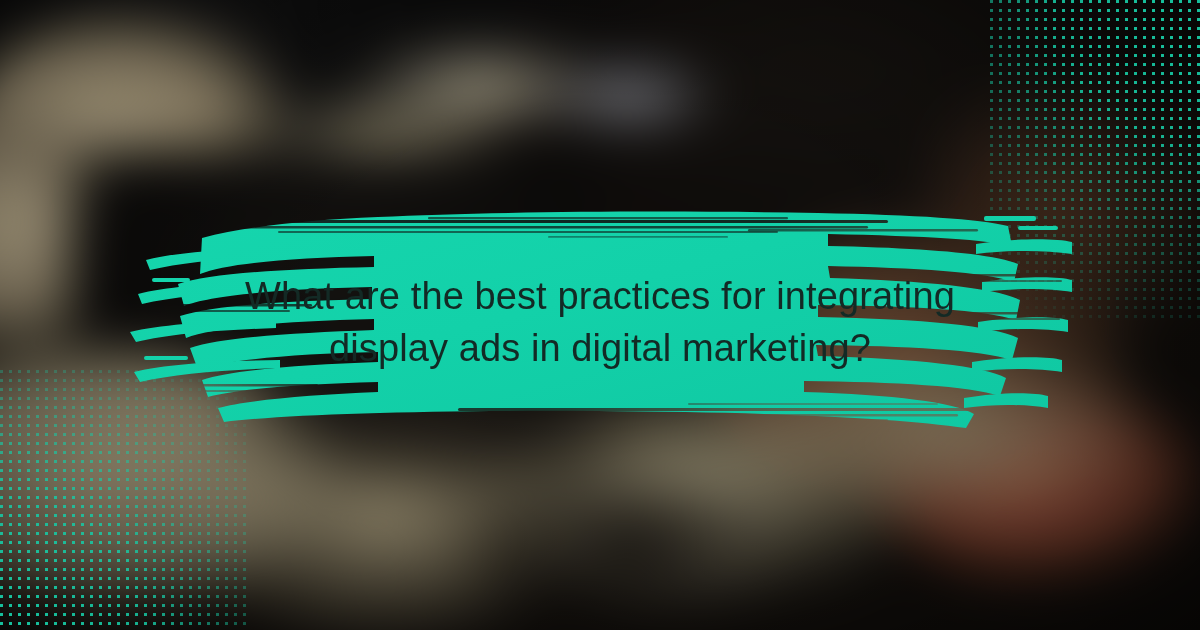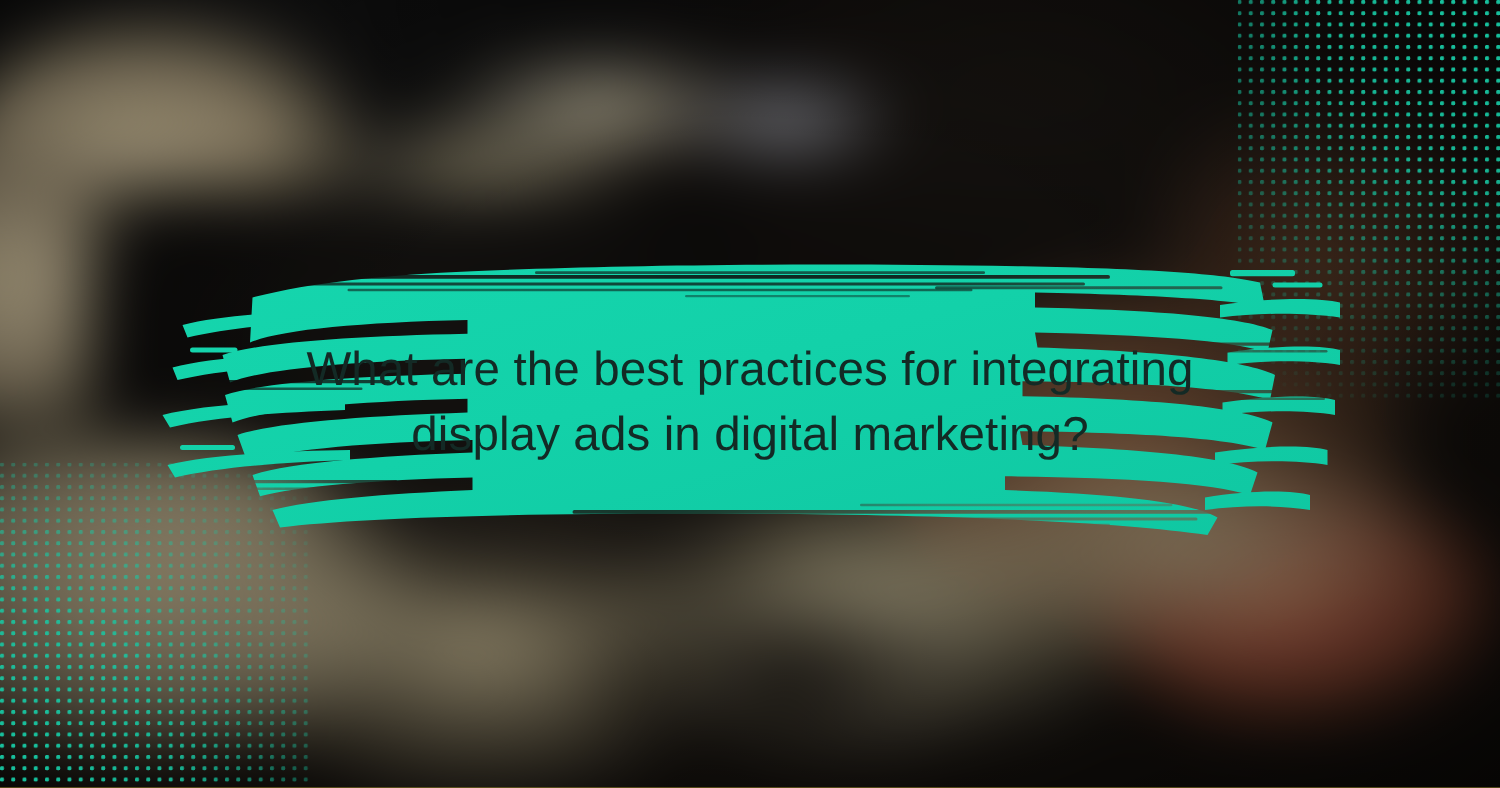--- a/index.html
+++ b/index.html
@@ -6,21 +6,21 @@
   html, body {
     margin: 0;
     padding: 0;
     background: #000;
   }
   #stage {
     position: relative;
     width: 1200px;
     height: 630px;
     overflow: hidden;
-    background: #fde047;
+    background: #0ea5e9;
     font-family: "Liberation Sans", "DejaVu Sans", sans-serif;
   }
 
   
   .photo-layer {
     position: absolute;
     inset: -80px;
     filter: blur(26px) saturate(1.05);
   }
   .photo-base {

